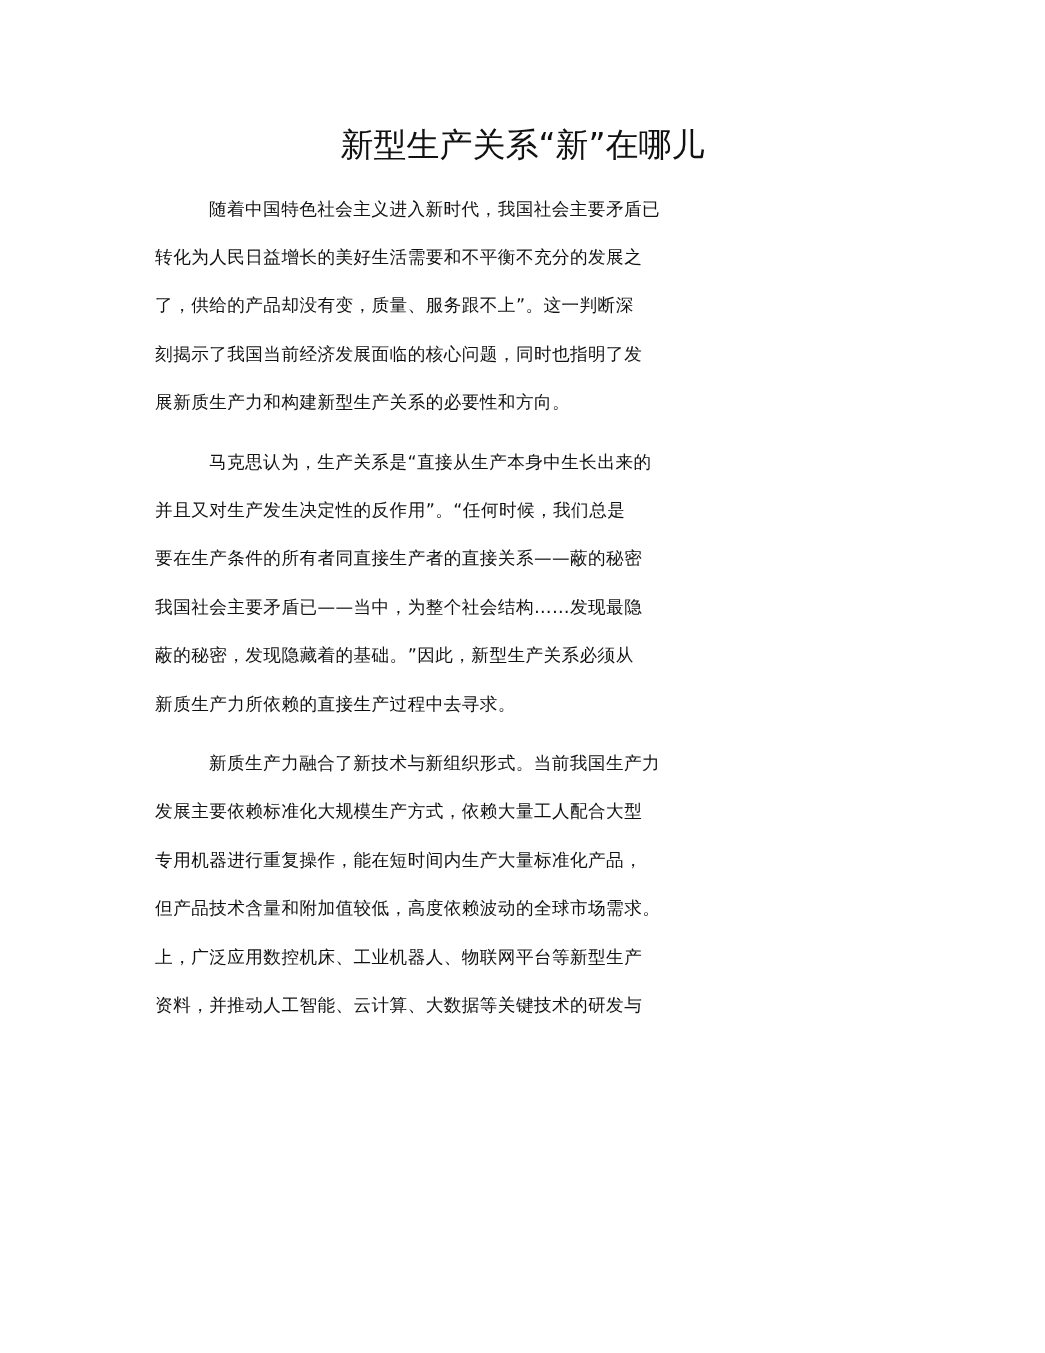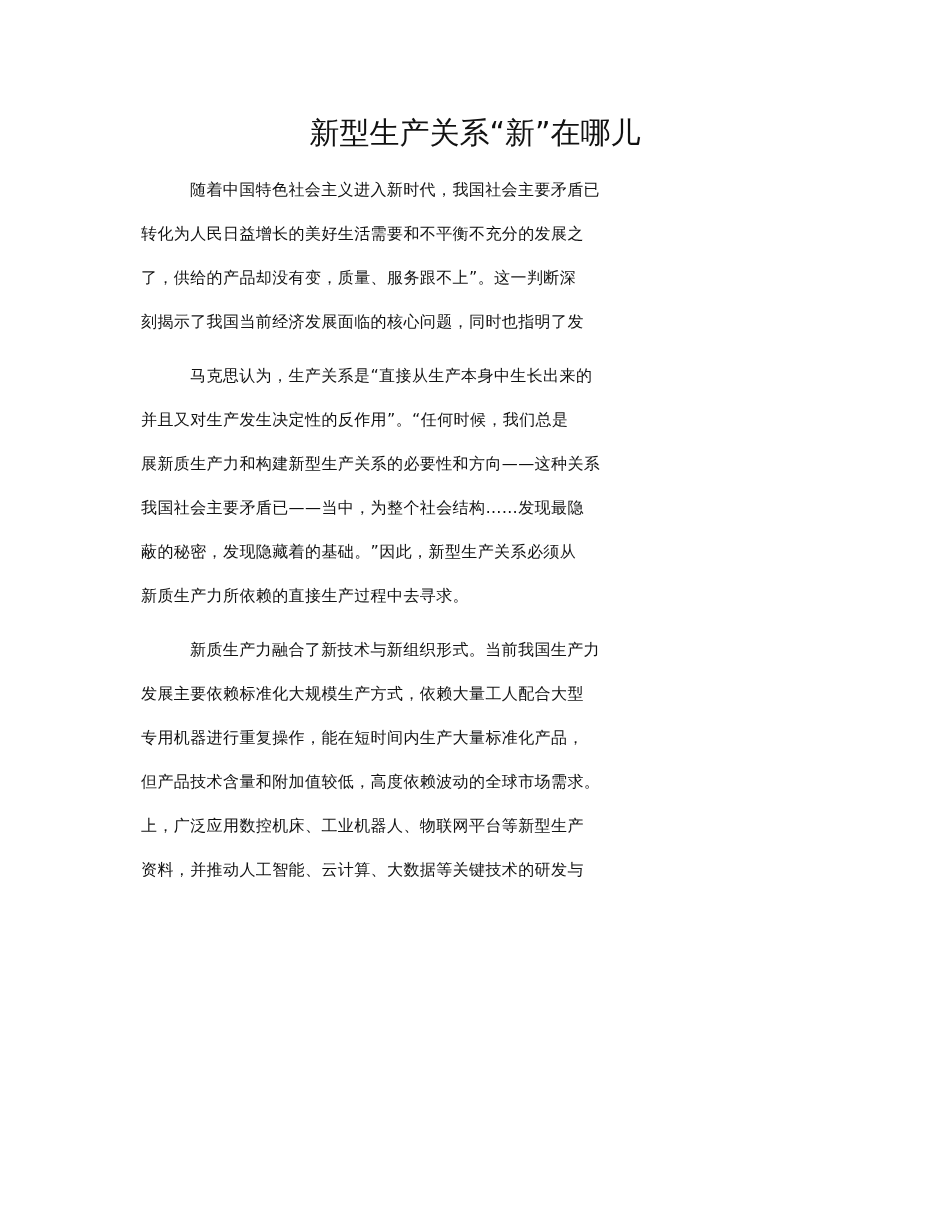--- a/index.html
+++ b/index.html
@@ -64,26 +64,27 @@
 
   <div class="title">新型生产关系“新”在哪儿</div>
 
   <div class="body">
 
     <div class="para">
       <span class="line indent">随着中国特色社会主义进入新时代，我国社会主要矛盾已</span>
       <span class="line">转化为人民日益增长的美好生活需要和不平衡不充分的发展之</span>
       <span class="line">了，供给的产品却没有变，质量、服务跟不上”。这一判断深</span>
       <span class="line">刻揭示了我国当前经济发展面临的核心问题，同时也指明了发</span>
+      <span class="line">展新质生产力和构建新型生产关系的必要性和方向。</span>
     </div>
 
     <div class="para">
       <span class="line indent">马克思认为，生产关系是“直接从生产本身中生长出来的</span>
       <span class="line">并且又对生产发生决定性的反作用”。“任何时候，我们总是</span>
-      <span class="line">展新质生产力和构建新型生产关系的必要性和方向——这种关系</span>
+      <span class="line">要在生产条件的所有者同直接生产者的直接关系——蔽的秘密</span>
       <span class="line">我国社会主要矛盾已——当中，为整个社会结构……发现最隐</span>
       <span class="line">蔽的秘密，发现隐藏着的基础。”因此，新型生产关系必须从</span>
       <span class="line">新质生产力所依赖的直接生产过程中去寻求。</span>
     </div>
 
     <div class="para">
       <span class="line indent">新质生产力融合了新技术与新组织形式。当前我国生产力</span>
       <span class="line">发展主要依赖标准化大规模生产方式，依赖大量工人配合大型</span>
       <span class="line">专用机器进行重复操作，能在短时间内生产大量标准化产品，</span>
       <span class="line">但产品技术含量和附加值较低，高度依赖波动的全球市场需求。</span>

